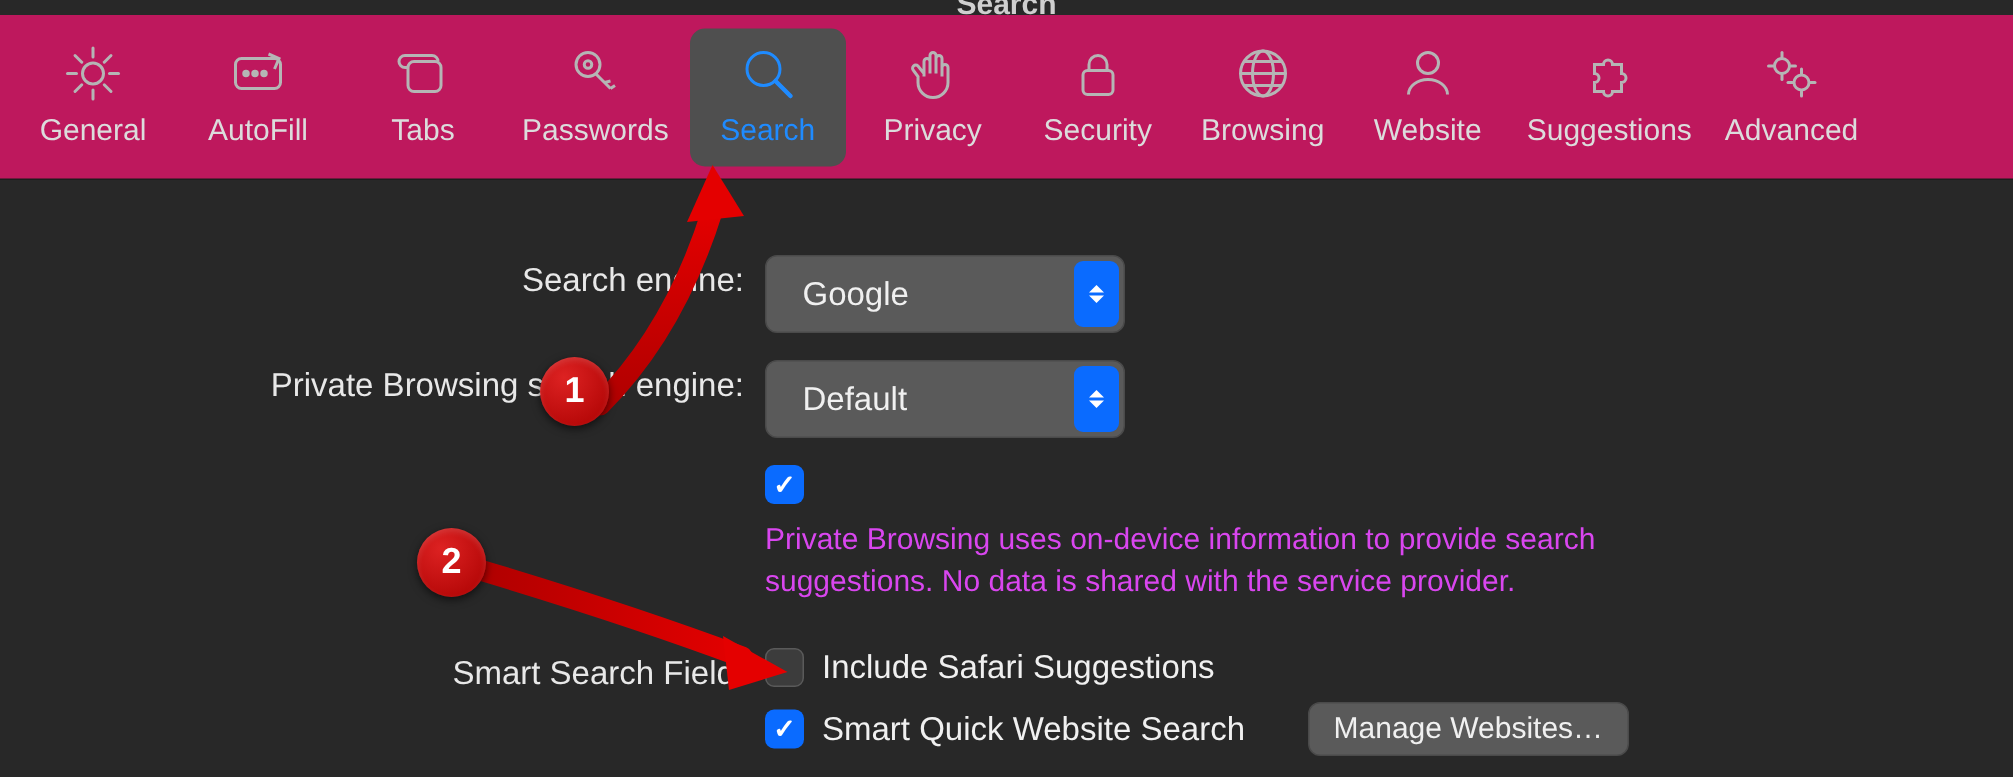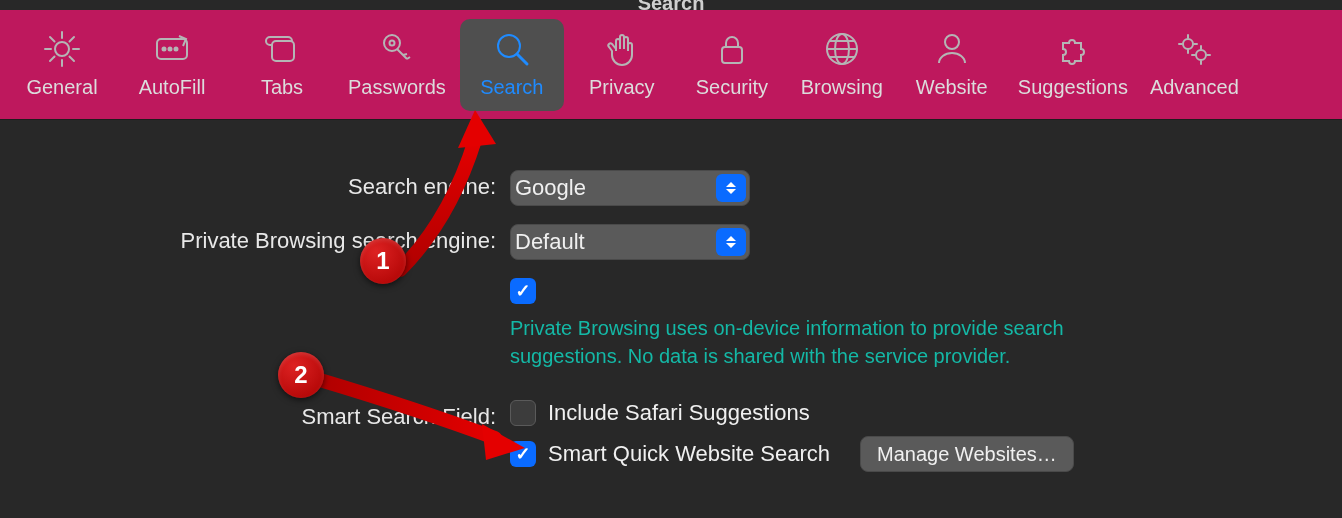--- a/index.html
+++ b/index.html
@@ -81,28 +81,28 @@
     flex: 1;
     display: flex;
     flex-direction: column;
     gap: 10px;
     font-size: 22px;
   }
 
   
   .select {
     width: 240px;
-    height: 36px;
+    height: 52px;
     background: #5a5a5a;
     border: 1px solid #4a4a4a;
     border-radius: 8px;
     position: relative;
     display: flex;
     align-items: center;
-    padding-left: 4px;
+    padding-left: 24px;
     color: #f0f0f0;
     font-size: 22px;
   }
   .select .chev {
     position: absolute;
     right: 3px; top: 3px; bottom: 3px;
     width: 30px;
     background: #0a6bff;
     border-radius: 6px;
     display: flex; flex-direction: column; align-items: center; justify-content: center;
@@ -122,37 +122,37 @@
   .check {
     width: 26px; height: 26px; border-radius: 6px;
     display: inline-flex; align-items: center; justify-content: center;
     font-size: 18px; font-weight: 700;
   }
   .check.on { background: #0a6bff; color: #fff; }
   .check.off { background: #3c3c3c; border: 1px solid #5a5a5a; }
 
   .helper {
     font-size: 20px;
-    color: #14b8a6;
+    color: #d946ef;
     max-width: 660px;
     line-height: 1.4;
   }
 
   .btn {
     display: inline-flex;
     align-items: center;
     justify-content: center;
     height: 36px;
     padding: 0 16px;
     background: #5a5a5a;
     border: 1px solid #4a4a4a;
     border-radius: 8px;
     color: #f0f0f0;
     font-size: 20px;
-    margin-left: 18px;
+    margin-left: 30px;
   }
 
   
   .ann {
     position: absolute;
     width: 46px; height: 46px;
     border-radius: 50%;
     background: radial-gradient(circle at 35% 30%, #d22 0%, #a00 100%);
     box-shadow: 0 2px 6px rgba(0,0,0,.6), inset 0 2px 4px rgba(255,255,255,.15);
     color: #fff; font-weight: 700; font-size: 24px;

